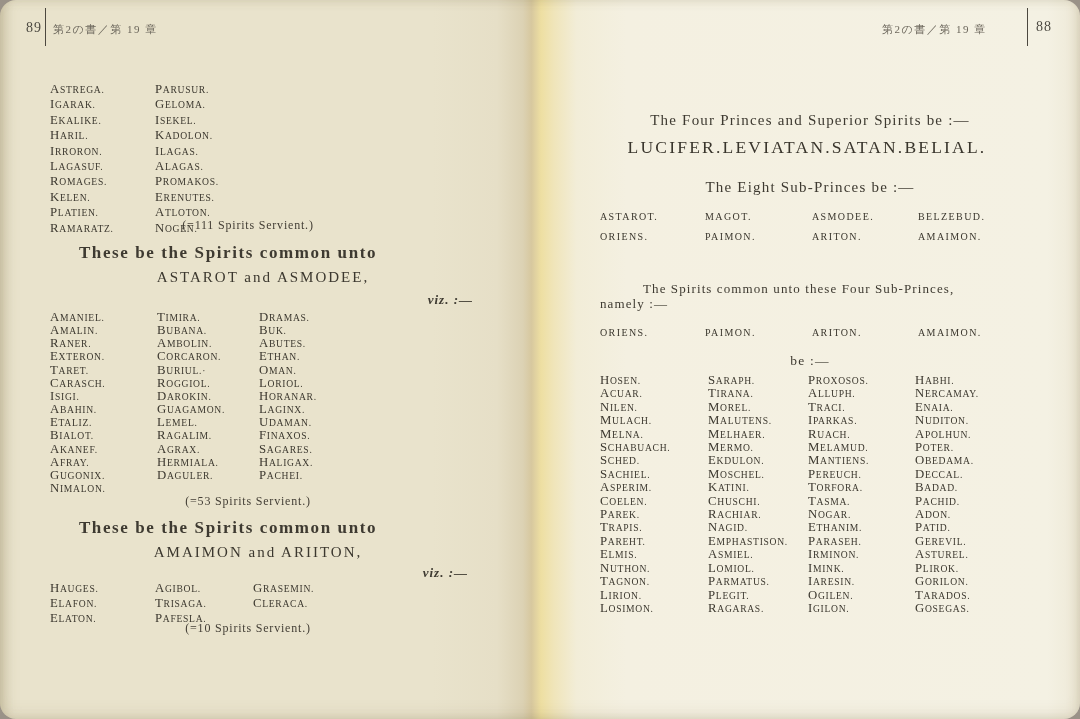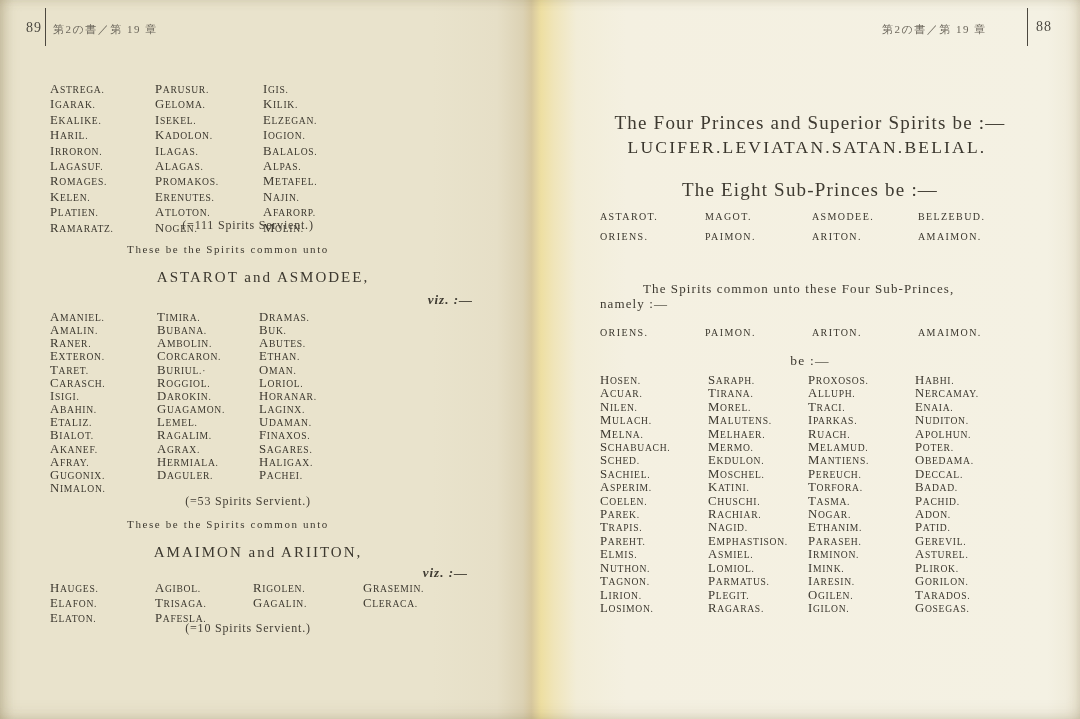--- a/index.html
+++ b/index.html
@@ -8,20 +8,21 @@
     position:relative;
     width:1080px;height:719px;
     margin:0 auto;
     overflow:hidden;
     font-family:"Liberation Serif","DejaVu Serif",serif;
     color:#3e3a31;
     background:linear-gradient(90deg,
       #e2dbc2 0px, #e9e3cc 14px, #e9e3cc 40%, #e6dfc7 46%,
       #dcd2b4 48.4%, #d7c89f 49.2%, #eedfa2 50.1%, #f0e5ba 51.3%,
       #f2edd8 53.4%, #f4f0e1 58%, #f4f1e3 97%, #ede8d6 100%);
+    border-radius:16px;
   }
   .book::after{
     content:"";position:absolute;inset:0;pointer-events:none;
     box-shadow:inset 10px 0 18px -10px rgba(110,92,50,.35),
                inset -8px 0 14px -8px rgba(110,92,50,.22),
                inset 0 -10px 22px -14px rgba(110,92,50,.25),
                inset 0 8px 18px -14px rgba(110,92,50,.18);
   }
   .abs{position:absolute;}
   
@@ -38,25 +39,25 @@
   .name::first-letter{font-size:12.8px;}
   .g-l1{grid-template-columns:105px 108px 100px auto;}
   .g-l2{grid-template-columns:107px 102px 108px auto;}
   .g-l3{grid-template-columns:105px 98px 110px auto;}
   .g-r {grid-template-columns:108px 100px 107px auto;}
   .lh13 .name{line-height:13.15px;}
   .lh134 .name{line-height:13.4px;}
   .lh14 .name{line-height:14px;}
   
   .caption{font-size:12px;letter-spacing:.8px;text-align:center;color:#433e35;}
-  .intro{font-size:11px;letter-spacing:1.6px;text-align:center;color:#3e3a31;}
+  .intro{font-size:17px;letter-spacing:1.6px;text-align:center;color:#3e3a31;font-weight:bold;}
   .sect-title{font-size:15px;letter-spacing:2px;text-align:center;color:#3b372e;}
   .viz{font-size:13px;font-style:italic;letter-spacing:1px;text-align:right;font-weight:bold;}
   
-  .h-line{font-size:19px;letter-spacing:1.2px;text-align:center;color:#3e3a31;}
+  .h-line{font-size:15px;letter-spacing:1.2px;text-align:center;color:#3e3a31;}
   .princes{display:flex;justify-content:center;font-size:17.5px;letter-spacing:2.2px;color:#39352c;}
   .subp-row{display:grid;grid-template-columns:105px 107px 106px auto;font-size:10px;letter-spacing:1.4px;color:#3b372e;}
   .subp-stack{display:flex;flex-direction:column;gap:9px;}
   .namely{font-size:13px;line-height:14.6px;letter-spacing:1.1px;color:#3e3a31;}
   .namely .ind{padding-left:43px;}
   .be{font-size:13.5px;letter-spacing:1.2px;text-align:center;}
 </style>
 </head>
 <body>
 
@@ -85,32 +86,20 @@
           <li class="name">PARUSUR.</li>
           <li class="name">GELOMA.</li>
           <li class="name">ISEKEL.</li>
           <li class="name">KADOLON.</li>
           <li class="name">ILAGAS.</li>
           <li class="name">ALAGAS.</li>
           <li class="name">PROMAKOS.</li>
           <li class="name">ERENUTES.</li>
           <li class="name">ATLOTON.</li>
           <li class="name">NOGEN.</li>
-        </ul>
-      <ul>
-          <li class="name">IGIS.</li>
-          <li class="name">KILIK.</li>
-          <li class="name">ELZEGAN.</li>
-          <li class="name">IOGION.</li>
-          <li class="name">BALALOS.</li>
-          <li class="name">ALPAS.</li>
-          <li class="name">METAFEL.</li>
-          <li class="name">NAJIN.</li>
-          <li class="name">AFARORP.</li>
-          <li class="name">MOLIN.</li>
         </ul>
     </div>
     <div class="abs caption" style="top:218px;left:48px;width:400px;">(=111 Spirits Servient.)</div>
 
     <div class="abs intro" style="top:243px;left:18px;width:420px;">These be the Spirits common unto</div>
     <div class="abs sect-title" style="top:269px;left:53px;width:420px;">ASTAROT and ASMODEE,</div>
     <div class="abs viz" style="top:292px;left:53px;width:420px;">viz. :—</div>
 
     <div class="abs cols g-l2 lh13" style="top:311px;left:50px;width:430px;">
       <ul>
@@ -169,24 +158,20 @@
     <div class="abs cols g-l3 lh14" style="top:581px;left:50px;width:430px;">
       <ul>
           <li class="name">HAUGES.</li>
           <li class="name">ELAFON.</li>
           <li class="name">ELATON.</li>
         </ul>
       <ul>
           <li class="name">AGIBOL.</li>
           <li class="name">TRISAGA.</li>
           <li class="name">PAFESLA.</li>
-        </ul>
-      <ul>
-          <li class="name">RIGOLEN.</li>
-          <li class="name">GAGALIN.</li>
         </ul>
       <ul>
           <li class="name">GRASEMIN.</li>
           <li class="name">CLERACA.</li>
         </ul>
     </div>
     <div class="abs caption" style="top:621px;left:48px;width:400px;">(=10 Spirits Servient.)</div>
   </div>
 
   <div>

